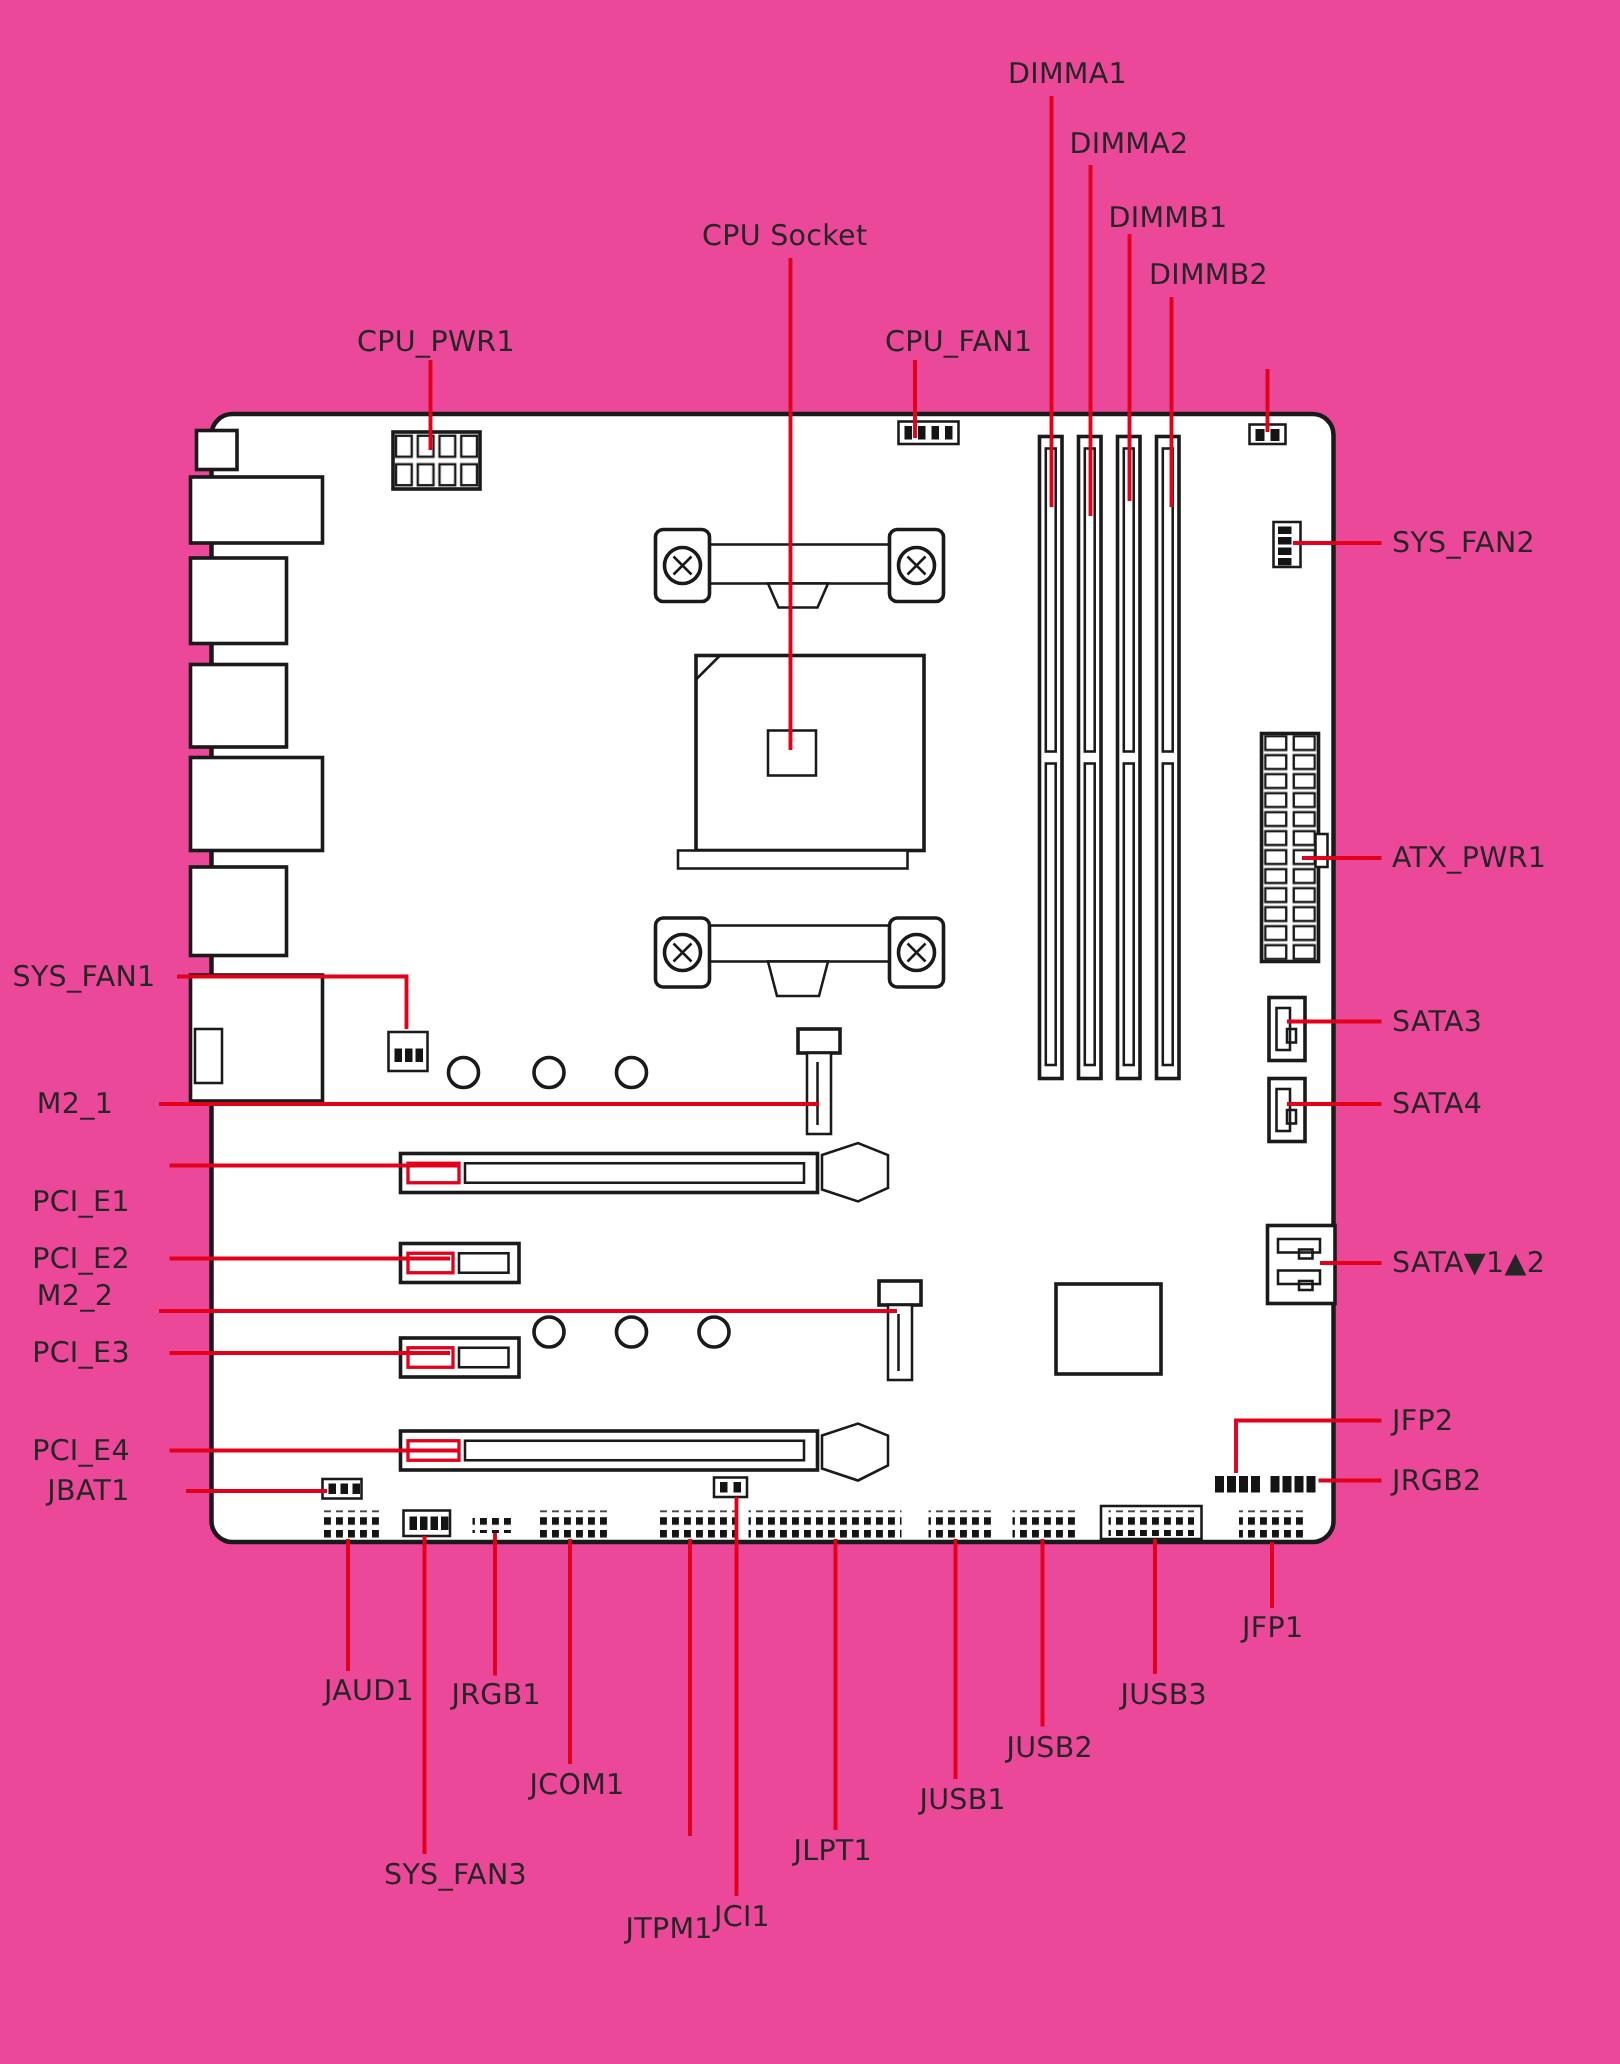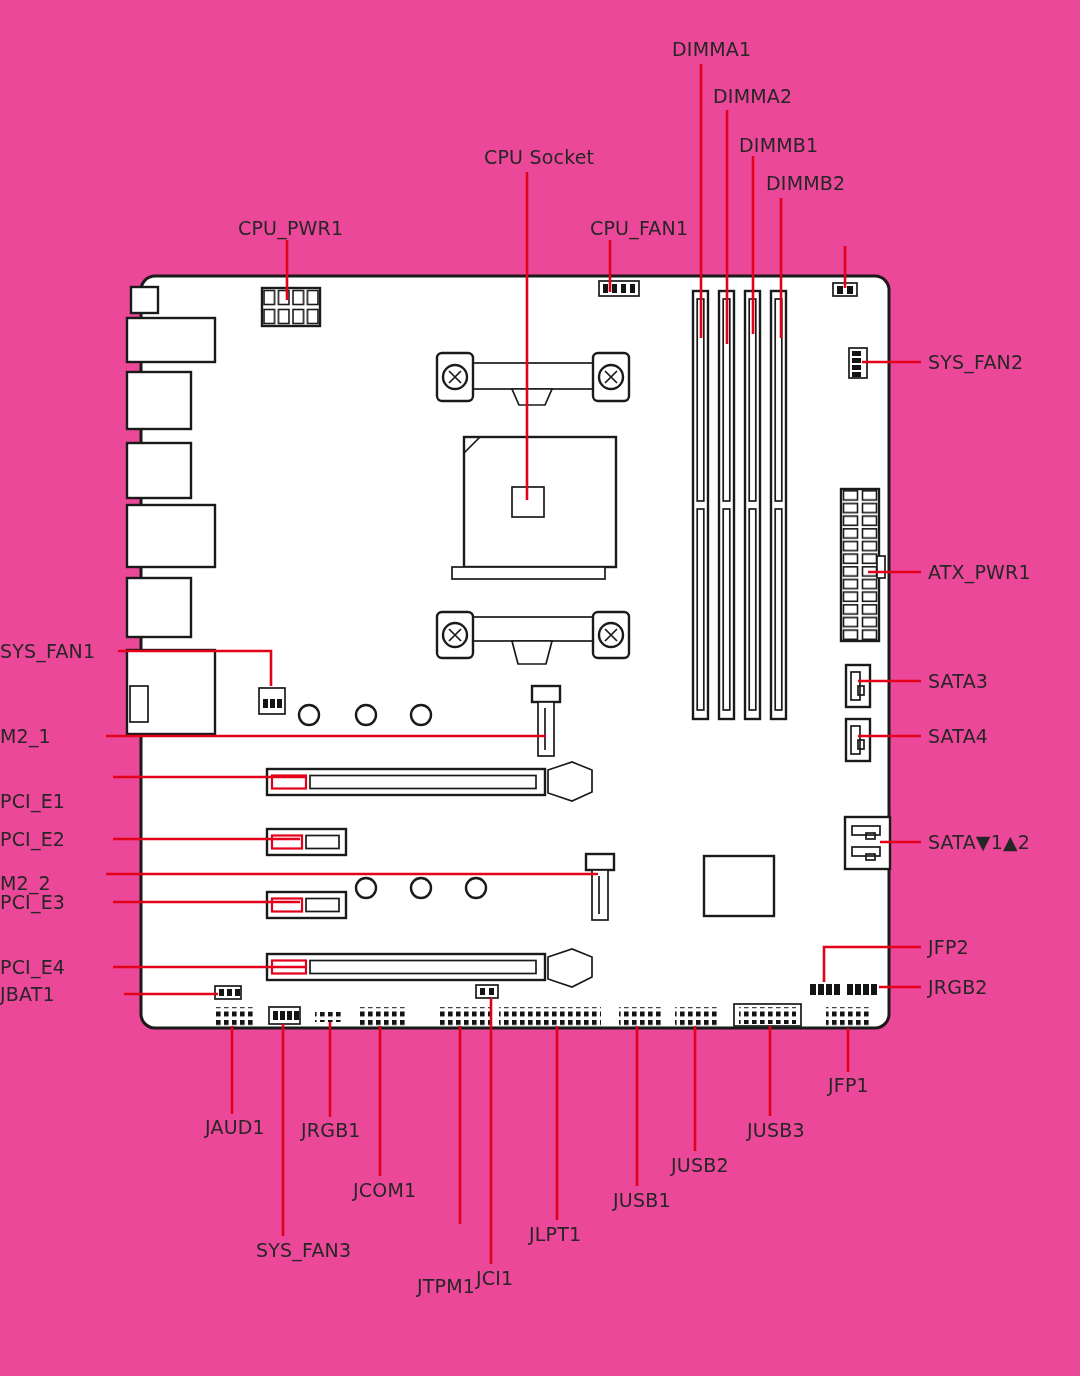--- a/index.html
+++ b/index.html
@@ -1,20 +1,20 @@
 <!DOCTYPE html>
 <html><head>
 <meta charset="utf-8">
 <style>
   html,body{margin:0;padding:0;background:#ffffff;}
   #stage{position:relative;width:1080px;height:1376px;background:#ec4899;
          font-family:"DejaVu Sans","Liberation Sans",sans-serif;overflow:hidden;}
   #stage svg{position:absolute;left:0;top:0;}
   .lbl{position:absolute;font-size:19px;color:#262626;white-space:nowrap;letter-spacing:.2px;}
-  .r{text-align:left;}
+  .r{text-align:center;}
   
   .k2 {fill:#fff;stroke:#1a1a1a;stroke-width:2.4;}
   .k3 {fill:#fff;stroke:#1a1a1a;stroke-width:3;}
   .k15{fill:#fff;stroke:#1a1a1a;stroke-width:1.7;}
   .t  {fill:none;stroke:#1a1a1a;stroke-width:1.7;}
   .o2 {fill:none;stroke:#1a1a1a;stroke-width:2.4;}
   .pin{fill:#141414;}
   .dots{fill:url(#pdot);}
   .red{fill:none;stroke:#e2001a;stroke-width:2.6;}
   .redbox{fill:none;stroke:#e2001a;stroke-width:2.2;}
@@ -296,42 +296,42 @@
     <path d="M637,1186 V1026" class="red"></path>
     <path d="M695,1151 V1026" class="red"></path>
     <path d="M770,1116 V1026" class="red"></path>
   </g>
 </svg>
 
 <div class="lbl" style="left:672px;top:38px">DIMMA1</div>
 <div class="lbl" style="left:713px;top:85px">DIMMA2</div>
 <div class="lbl" style="left:739px;top:134px">DIMMB1</div>
 <div class="lbl" style="left:766px;top:172px">DIMMB2</div>
-<div class="lbl" style="left:484px;top:146px">CPU Socket</div>
+<div class="lbl" style="left:468px;top:146px">CPU Socket</div>
 <div class="lbl" style="left:238px;top:217px">CPU_PWR1</div>
 <div class="lbl" style="left:590px;top:217px">CPU_FAN1</div>
 
 <div class="lbl" style="left:928px;top:351px">SYS_FAN2</div>
 <div class="lbl" style="left:928px;top:561px">ATX_PWR1</div>
 <div class="lbl" style="left:928px;top:670px">SATA3</div>
 <div class="lbl" style="left:928px;top:725px">SATA4</div>
 <div class="lbl" style="left:928px;top:831px">SATA▼1▲2</div>
 <div class="lbl" style="left:928px;top:936px">JFP2</div>
 <div class="lbl" style="left:928px;top:976px">JRGB2</div>
 
 <div class="lbl r" style="left:0;width:112px;top:640px">SYS_FAN1</div>
 <div class="lbl r" style="left:0;width:100px;top:725px">M2_1</div>
 <div class="lbl r" style="left:0;width:108px;top:790px">PCI_E1</div>
 <div class="lbl r" style="left:0;width:108px;top:828px">PCI_E2</div>
-<div class="lbl r" style="left:0;width:100px;top:872px">M2_2</div>
+<div class="lbl r" style="left:0;width:100px;top:853px">M2_2</div>
 <div class="lbl r" style="left:0;width:108px;top:891px">PCI_E3</div>
 <div class="lbl r" style="left:0;width:108px;top:956px">PCI_E4</div>
 <div class="lbl r" style="left:0;width:118px;top:983px">JBAT1</div>
 
-<div class="lbl" style="left:205px;top:1116px">JAUD1</div>
+<div class="lbl" style="left:216px;top:1116px">JAUD1</div>
 <div class="lbl" style="left:301px;top:1119px">JRGB1</div>
 <div class="lbl" style="left:256px;top:1239px">SYS_FAN3</div>
 <div class="lbl" style="left:353px;top:1179px">JCOM1</div>
 <div class="lbl" style="left:417px;top:1275px">JTPM1</div>
 <div class="lbl" style="left:476px;top:1267px">JCI1</div>
 <div class="lbl" style="left:529px;top:1223px">JLPT1</div>
 <div class="lbl" style="left:613px;top:1189px">JUSB1</div>
 <div class="lbl" style="left:671px;top:1154px">JUSB2</div>
 <div class="lbl" style="left:747px;top:1119px">JUSB3</div>
 <div class="lbl" style="left:828px;top:1074px">JFP1</div>

